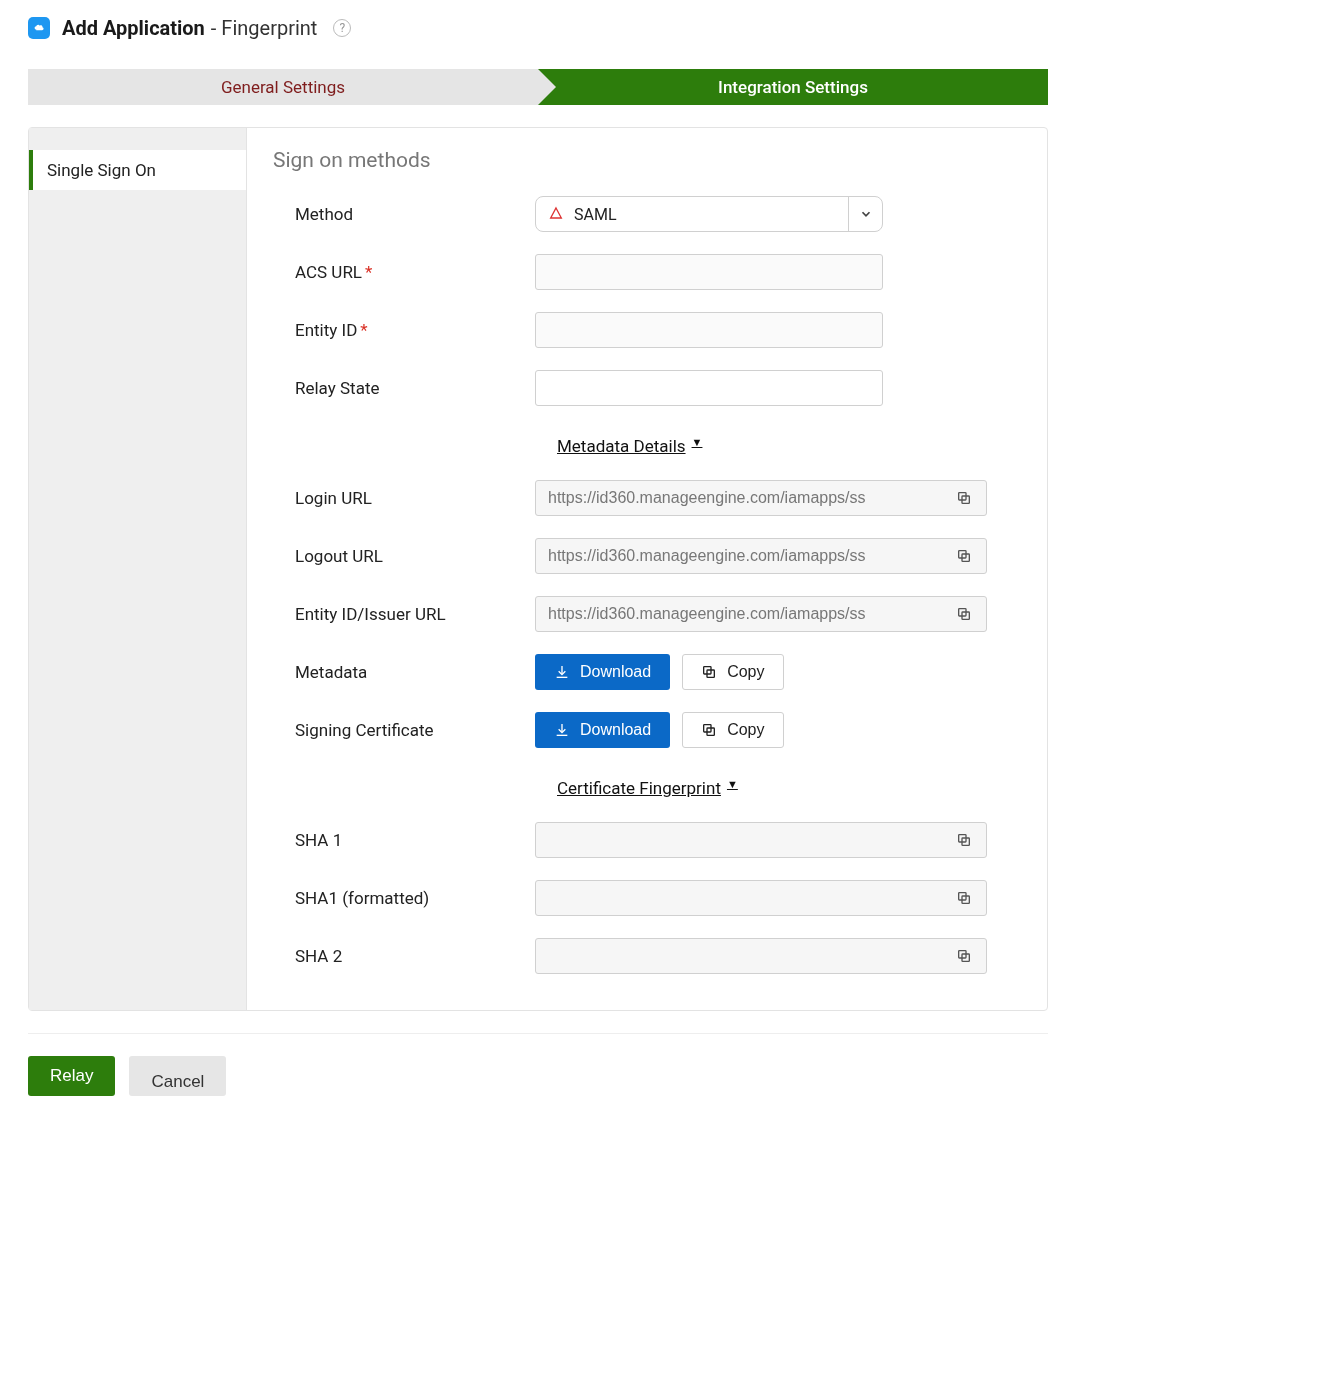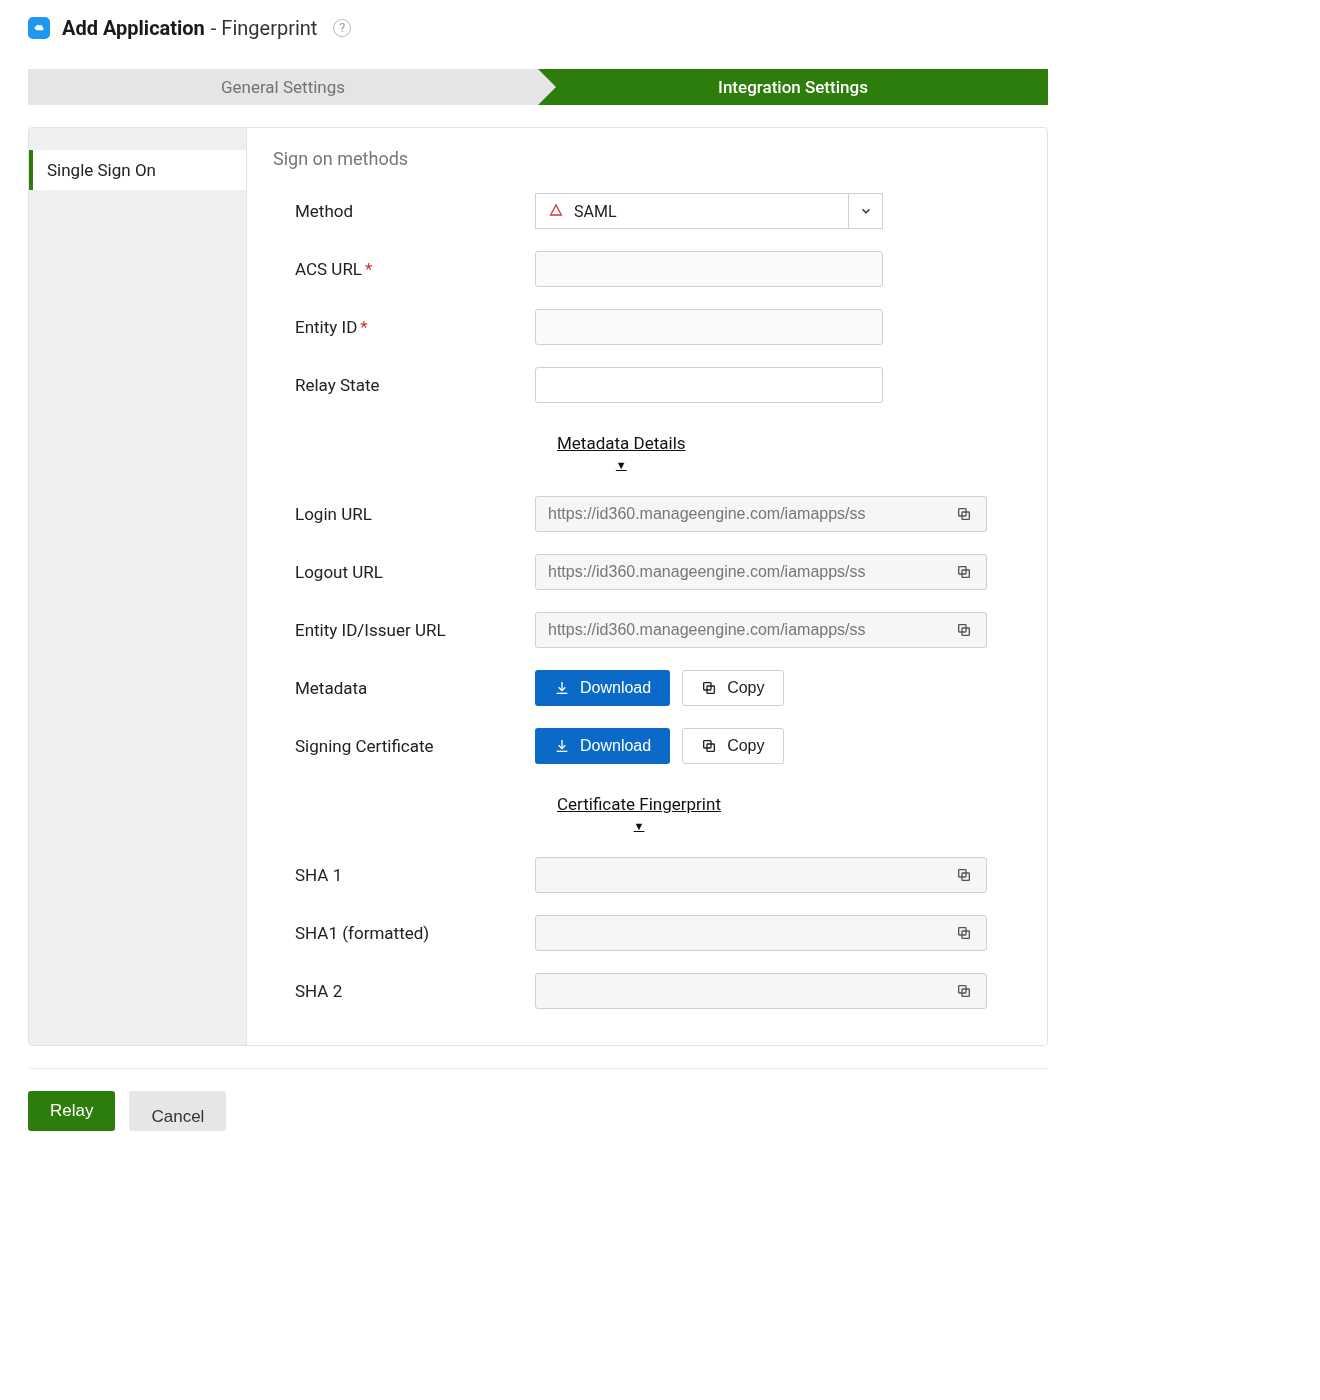--- a/index.html
+++ b/index.html
@@ -11,57 +11,57 @@
 .app-icon { width:22px; height:22px; background:#1e97f1; border-radius:5px; display:flex; align-items:center; justify-content:center; }
 .app-icon svg { width:13px; height:13px; }
 .hdr-title { font-size:20px; font-weight:400; color:#1a1a1a; display:flex; align-items:center; gap:6px;}
 .hdr-title .bold { font-weight:700; }
 .hdr-title .thin { font-weight:400; color:#333; }
 .help-icon { width:18px; height:18px; border:1px solid #bbb; border-radius:50%; color:#999; font-size:12px; display:flex; align-items:center; justify-content:center; margin-left:4px; }
 
 
 .stepper { display:flex; margin-top:14px; }
 .step { position:relative; flex:1; height:36px; line-height:36px; text-align:center; font-size:17px; }
-.step-general { background:#e5e5e5; color:#737373; }
+.step-general { background:#e5e5e5; color:#7f1d1d; }
 .step-integration { background:#2d7d0c; color:#fff; font-weight:500; }
 .step-general::after { content:""; position:absolute; right:-18px; top:0; width:0; height:0; border-top:18px solid transparent; border-bottom:18px solid transparent; border-left:18px solid #e5e5e5; z-index:2; }
 .step-integration::before { content:""; position:absolute; left:0; top:0; width:0; height:0; }
 
 
 .card { display:flex; border:1px solid #e3e3e3; border-radius:4px; margin-top:22px; background:#fff; }
 .sidebar { width:218px; background:#efefef; border-right:1px solid #e3e3e3;}
 .sidebar-spacer { height:22px; }
 .sidebar-item { background:#fff; border-left:4px solid #2d7d0c; padding:10px 14px; font-size:17px; color:#222; }
 .main { flex:1; padding:20px 26px 30px 26px; }
 
-.section-title { color:#777; font-size:18px; margin-bottom:24px; font-weight:400; }
+.section-title { color:#777; font-size:21px; margin-bottom:24px; font-weight:400; }
 
 .form-row { display:flex; align-items:center; margin-bottom:22px; }
 .form-row .lbl { width:262px; padding-left:22px; font-size:17px; color:#222; }
 .req { color:#d93025; margin-left:3px; }
 .field-col { flex:1; display:flex; align-items:center; gap:10px; max-width:452px;}
 
 
-.select-wrap { display:flex; width:348px; border:1px solid #d0d0d0; border-radius:0; height:36px; }
+.select-wrap { display:flex; width:348px; border:1px solid #d0d0d0; border-radius:8px; height:36px; }
 .select-content { flex:1; display:flex; align-items:center; gap:10px; padding:0 12px; font-size:16px; color:#222;}
 .select-caret { width:34px; height:100%; border-left:1px solid #d0d0d0; display:flex; align-items:center; justify-content:center; color:#444;}
 .select-logo { width:16px; height:16px; }
 
 
 .txt { width:348px; height:36px; border:1px solid #d0d0d0; border-radius:3px; padding:0 10px; font-size:15px; }
 .txt.blurred { background:#fafafa; color:transparent; }
 
 
 .ro-wrap { display:flex; width:452px; border:1px solid #d0d0d0; border-radius:3px; height:36px; align-items:center; background:#f6f6f6; }
 .ro-wrap input { flex:1; border:none; background:transparent; padding:0 12px; font-size:16px; color:#777; height:100%; outline:none; }
 .ro-wrap .copybtn { width:44px; height:100%; display:flex; align-items:center; justify-content:center; color:#555; cursor:pointer; }
 .ro-wrap.blurred input { color:transparent; text-shadow: 0 0 10px rgba(0,0,0,0.2); }
 
 
-.collapse-head { font-size:17px; color:#111; text-decoration:underline; display:inline-flex; align-items:center; gap:6px; margin:8px 0 24px 0; cursor:pointer;flex-direction:column;}
+.collapse-head { font-size:17px; color:#111; text-decoration:underline; display:inline-flex; align-items:flex-start; gap:6px; margin:8px 0 24px 0; cursor:pointer;}
 .collapse-caret { font-size:11px; }
 
 
 .btn-row { display:flex; gap:12px; }
 .btn { height:36px; border-radius:3px; font-size:16px; display:inline-flex; align-items:center; gap:10px; padding:0 18px; cursor:pointer; border:1px solid transparent;}
 .btn-primary { background:#0b69c7; color:#fff; }
 .btn-outline { background:#fff; color:#222; border:1px solid #d0d0d0; }
 .btn svg { width:16px; height:16px; }
 
 

